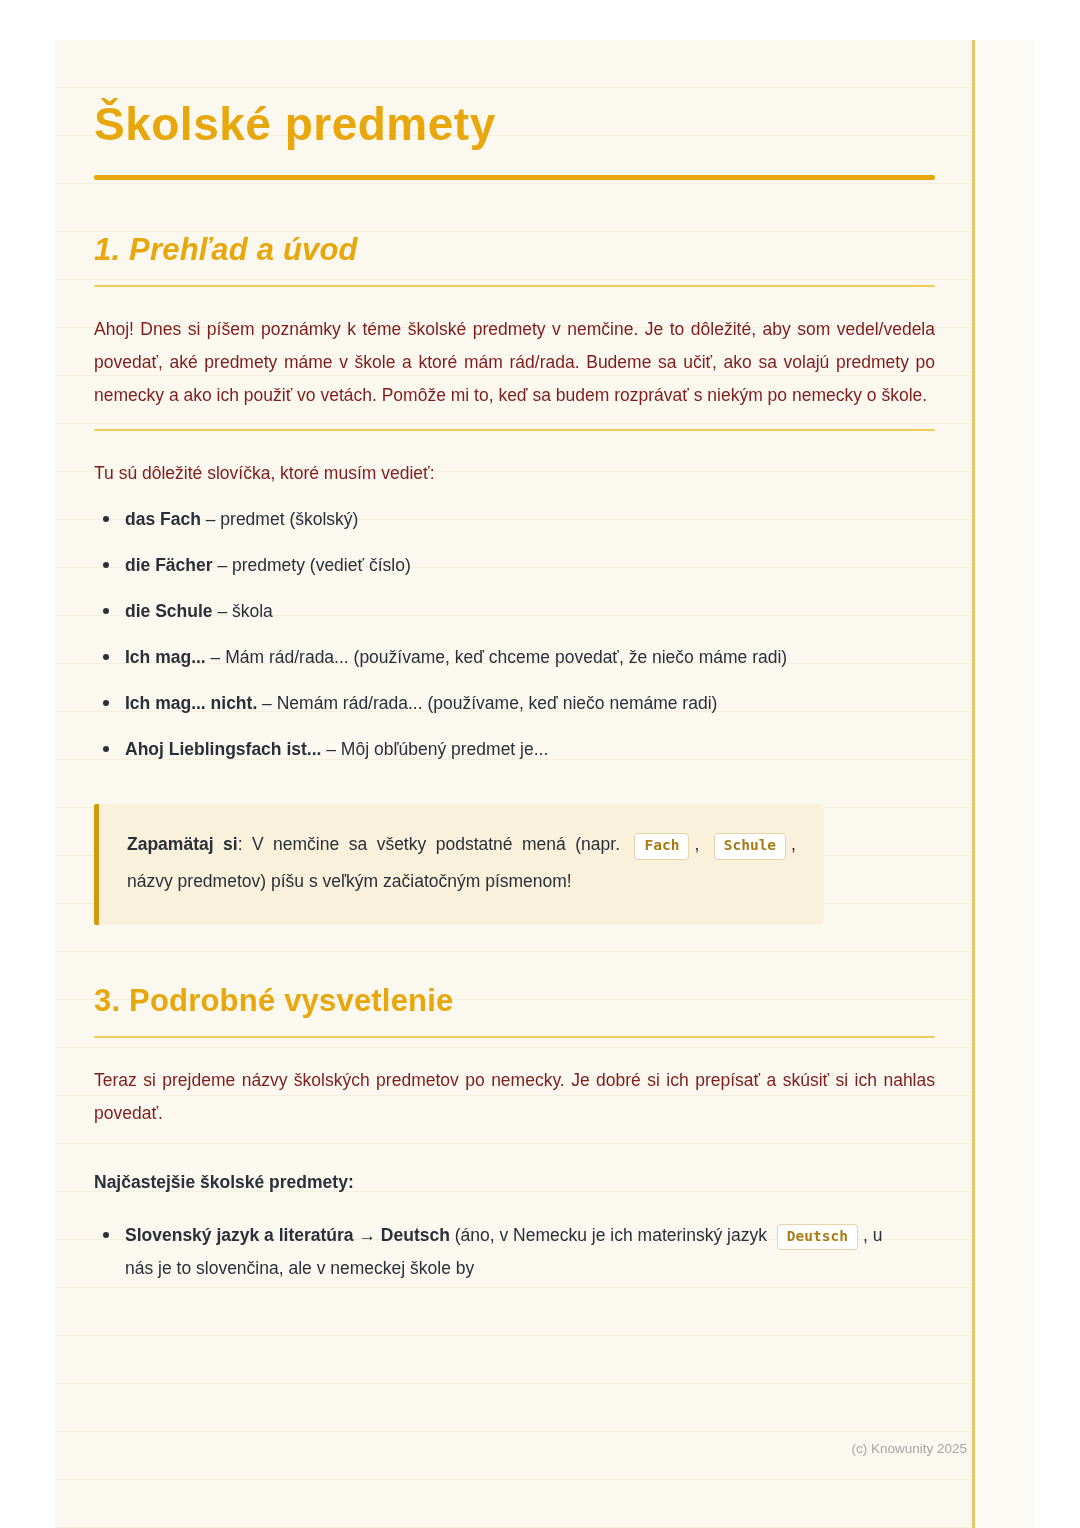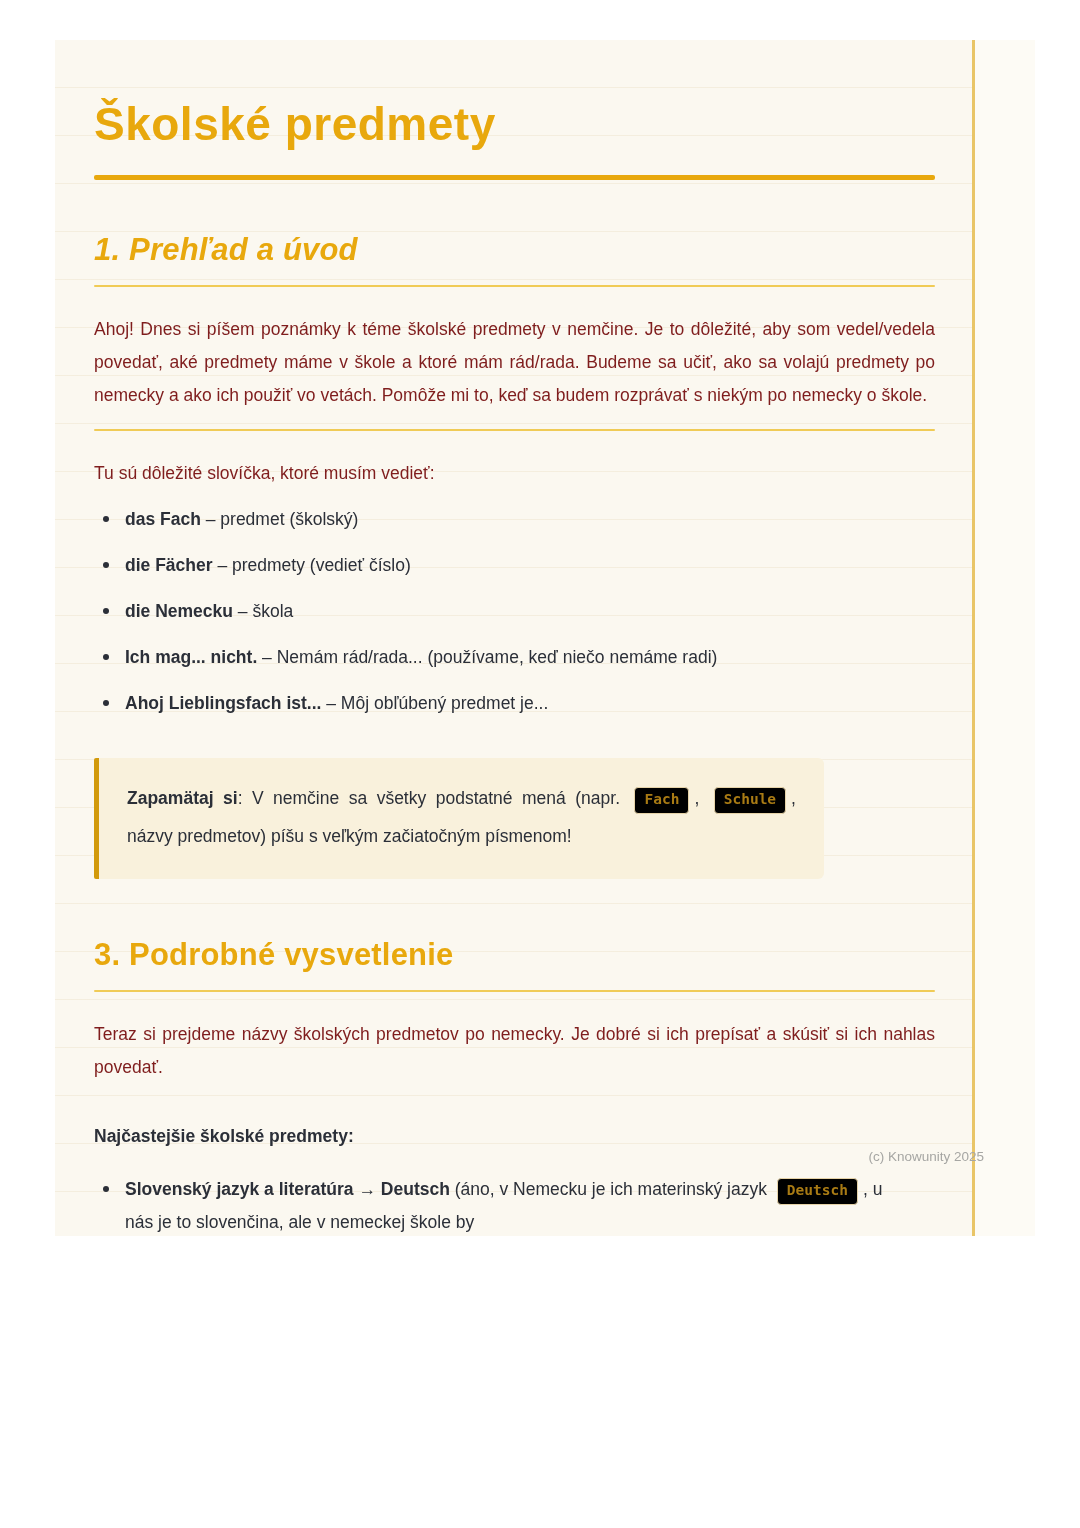--- a/index.html
+++ b/index.html
@@ -10,21 +10,21 @@
     overflow: hidden;
     background: #ffffff;
     font-family: "Liberation Sans", sans-serif;
   }
 
   .page {
     position: absolute;
     left: 55px;
     top: 40px;
     width: 980px;
-    height: 1196px;
+    height: 1488px;
     background: #FBF8F0;
     overflow: hidden;
   }
 
   
   .page::before {
     content: "";
     position: absolute;
     inset: 0;
     background: repeating-linear-gradient(
@@ -145,39 +145,39 @@
     text-align: justify;
     color: #2B2F38;
   }
 
   .code-chip {
     display: inline-block;
     font-family: "DejaVu Sans Mono", monospace;
     font-size: 14.5px;
     font-weight: 700;
     color: #A97B14;
-    background: #000000;
+    background: #ffffff;
     border: 1px solid #E6D3A8;
     border-radius: 4px;
     padding: 1px 9px 2px 9px;
     margin: 0 5px;
     line-height: 1.5;
     vertical-align: baseline;
   }
 
   .sub-heading {
     margin-top: 36px;
     font-size: 17.5px;
     font-weight: 700;
     line-height: 1.88;
   }
 
   .footer-credit {
     position: absolute;
-    right: 51px;
+    right: 68px;
     bottom: 72px;
     font-size: 13.5px;
     color: #A6A6A3;
   }
 </style>
 </head>
 <body>
 
 <div class="page">
   <div class="margin-strip"></div>
@@ -196,21 +196,24 @@
     <p class="body-text">Tu sú dôležité slovíčka, ktoré musím vedieť:</p>
 
     <ul class="term-list">
       <li>
         <span class="bold">das Fach</span><span> – predmet (školský)</span>
       </li>
       <li>
         <span class="bold">die Fächer</span><span> – predmety (vedieť číslo)</span>
       </li>
       <li>
-        <span class="bold">die Nemecku</span><span> – škola</span>
+        <span class="bold">die Schule</span><span> – škola</span>
+      </li>
+      <li>
+        <span class="bold">Ich mag...</span><span> – Mám rád/rada... (používame, keď chceme povedať, že niečo máme radi)</span>
       </li>
       <li>
         <span class="bold">Ich mag... nicht.</span><span> – Nemám rád/rada... (používame, keď niečo nemáme radi)</span>
       </li>
       <li>
         <span class="bold">Ahoj Lieblingsfach ist...</span><span> – Môj obľúbený predmet je...</span>
       </li>
     </ul>
 
     <div class="callout">

